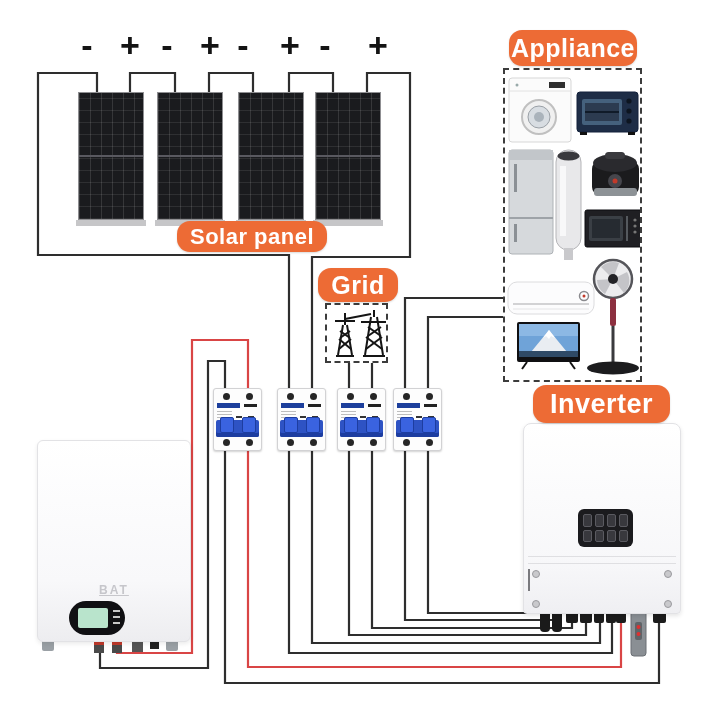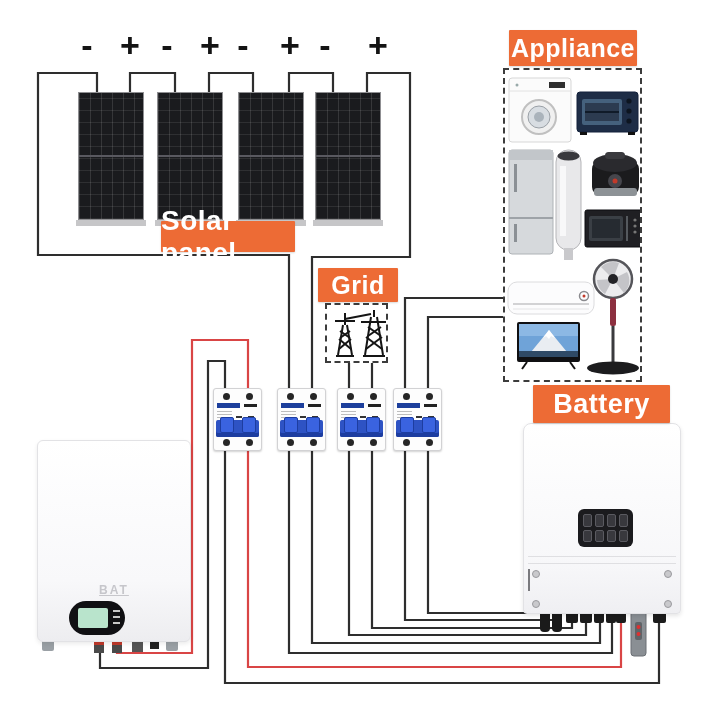--- a/index.html
+++ b/index.html
@@ -3,21 +3,21 @@
 <meta charset="utf-8">
 <style>
   html,body{margin:0;padding:0;background:#fff;}
   #canvas{position:relative;width:720px;height:720px;background:#fff;overflow:hidden;
           font-family:"Liberation Sans", sans-serif;}
   svg{display:block;}
   #wires{position:absolute;left:0;top:0;z-index:1;}
 
   
   .tag{position:absolute;z-index:6;background:#ED6B35;color:#fff;font-weight:bold;
-       display:flex;align-items:center;justify-content:center;border-radius:1px;
+       display:flex;align-items:center;justify-content:center;border-radius:13px;
        box-shadow:0 1px 2px rgba(0,0,0,.15);letter-spacing:.5px;}
 
   
   .pol{position:absolute;top:26px;z-index:3;transform:translateX(-50%);
        font-size:34px;font-weight:900;color:#141414;}
 
   
   .panel{position:absolute;top:92px;width:66px;height:128px;z-index:2;box-sizing:border-box;
     background-color:#1a1b1e;border:1px solid #8f8f92;
     background-image:
@@ -141,24 +141,24 @@
   <span class="pol" style="left:243px">-</span>
   <span class="pol" style="left:290px">+</span>
   <span class="pol" style="left:325px">-</span>
   <span class="pol" style="left:378px">+</span>
 
   <div class="panel" style="left:78px"></div>
   <div class="panel" style="left:157px"></div>
   <div class="panel" style="left:238px"></div>
   <div class="panel" style="left:315px"></div>
 
-  <div class="tag" style="left:161px;top:221px;width:134px;height:31px;font-size:28px">Solar panel</div>
+  <div class="tag" style="left:177px;top:221px;width:150px;height:31px;font-size:22px">Solar panel</div>
   <div class="tag" style="left:509px;top:30px;width:128px;height:36px;font-size:25px">Appliance</div>
   <div class="tag" style="left:318px;top:268px;width:80px;height:34px;font-size:25px">Grid</div>
-  <div class="tag" style="left:533px;top:385px;width:137px;height:38px;font-size:27px">Battery</div>
+  <div class="tag" style="left:533px;top:385px;width:137px;height:38px;font-size:27px">Inverter</div>
 
   <div class="dashed" style="left:325px;top:303px;width:63px;height:60px">
     <svg width="59" height="56" viewBox="0 0 59 56">
       <g fill="none" stroke="#151515" stroke-width="2">
         <line x1="11" y1="50" x2="16" y2="20"></line>
           <line x1="25" y1="50" x2="20" y2="20"></line>
         <line x1="12" y1="44" x2="24" y2="34"></line>
           <line x1="24" y1="44" x2="12" y2="34"></line>
         <line x1="13" y1="33" x2="23" y2="26"></line>
           <line x1="23" y1="33" x2="13" y2="26"></line>

